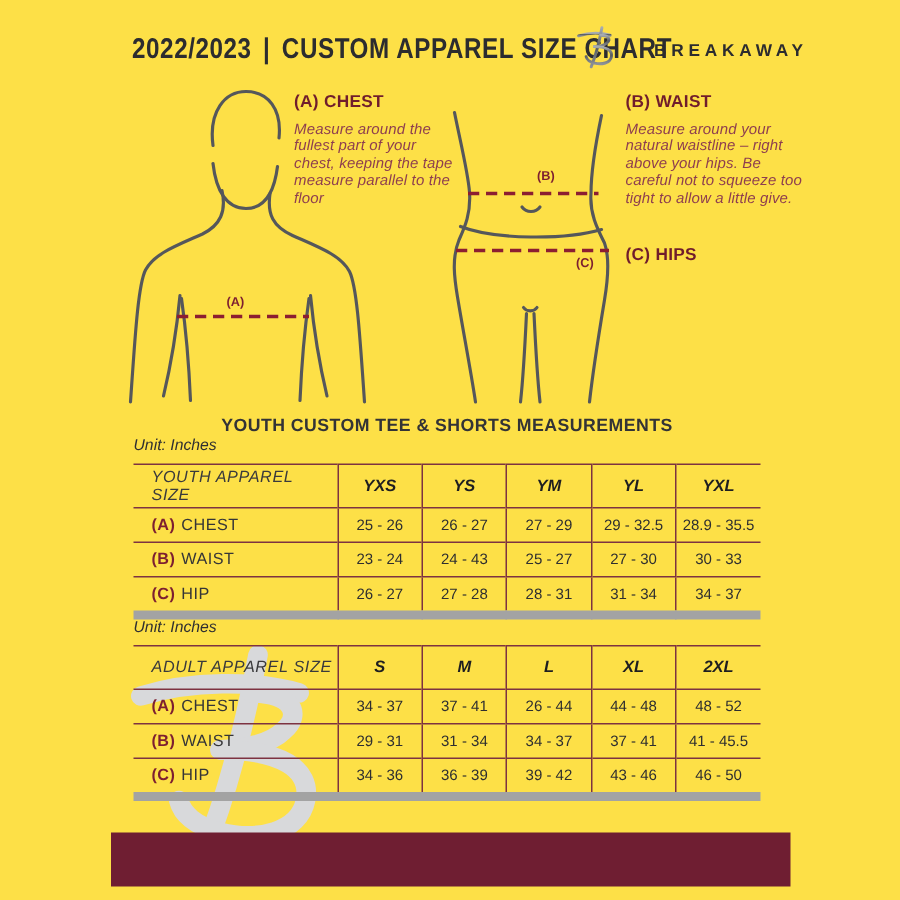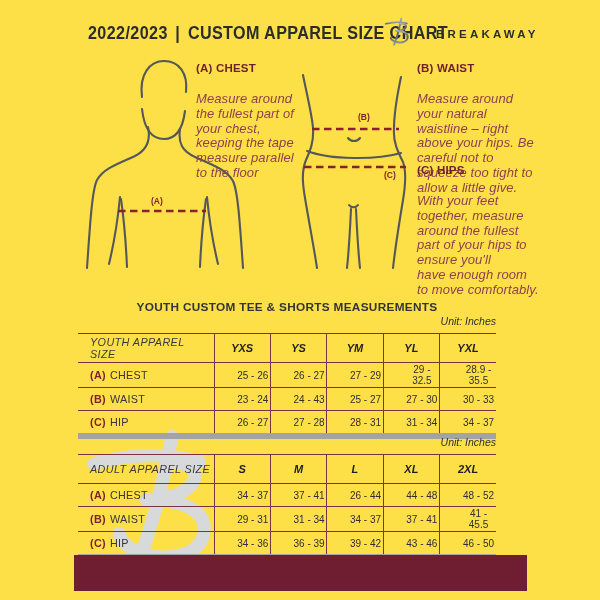--- a/index.html
+++ b/index.html
@@ -21,36 +21,36 @@
   .brand-name { font-size:11.5px; font-weight:bold; letter-spacing:3.2px; color:#2c2c2f; margin-left:25px; margin-top:4px; }
 
   
   .figures { position:absolute; left:0; top:0; pointer-events:none; }
   .fig-label { position:absolute; font-size:8.5px; font-weight:bold; color:#7d1f30; }
 
   
   .guide-block { position:absolute; }
   .guide-heading { font-size:11.5px; font-weight:bold; color:#701d2c; letter-spacing:0.2px; }
   .guide-body {
-    margin-top:18px; font-size:13px; font-style:italic;
+    margin-top:7px; font-size:10px; font-style:italic;
     color:#8e3e4f; line-height:1.14; letter-spacing:0.1px;
   }
   .pre-line { white-space:pre-line; }
 
   
-  .table-section { position:absolute; left:78px; width:418px;margin-top:24px; }
+  .table-section { position:absolute; left:89px; width:418px; }
   .tbl-title { text-align:center; font-size:11.8px; font-weight:bold; color:#333336; letter-spacing:0.3px; }
-  .tbl-unit { text-align:right; font-size:10.5px; font-style:italic; color:#2f2f31; margin-top:1px; }
+  .tbl-unit { text-align:left; font-size:10.5px; font-style:italic; color:#2f2f31; margin-top:1px; }
   table { width:100%; border-collapse:collapse; table-layout:fixed; margin-top:6px; }
   tr { border-top:1.4px solid #7d3241; }
   tbody tr:last-child { border-bottom:6px solid #a3a3a3; }
   th + th, td + td { border-left:1.2px solid #7d3241; }
   th { height:26px; font-size:11px; font-weight:bold; color:#1e1e20;font-style:italic; }
   th.size-label { text-align:left; padding-left:12px; font-weight:normal; font-size:10.8px; color:#3a3a3c; letter-spacing:0.4px; }
-  td { height:20px; font-size:10px; color:#2e2e30; text-align:center;padding-left:22px; }
+  td { height:20px; font-size:10px; color:#2e2e30; text-align:center; }
   td.row-head { text-align:left; padding-left:12px; font-size:10.8px; color:#353537; letter-spacing:0.3px; }
   .marker { color:#7d1f30; font-weight:bold; margin-right:4px; }
 
   
   .watermark { position:absolute; left:84px; top:426px; }
   .footer-bar { position:absolute; left:74px; top:555px; width:453px; height:36px; background:#6f1e32; }
 </style>
 </head>
 <body>
 
@@ -121,22 +121,20 @@
   <div class="guide-block" style="left:196px; top:62px; width:108px;">
     <div class="guide-heading">(A) CHEST</div>
     <div class="guide-body">Measure around the fullest part of your chest, keeping the tape measure parallel to the floor</div>
   </div>
   <div class="guide-block" style="left:417px; top:62px; width:120px;">
     <div class="guide-heading">(B) WAIST</div>
     <div class="guide-body">Measure around your natural waistline – right above your hips. Be careful not to squeeze too tight to allow a little give.</div>
   </div>
   <div class="guide-block" style="left:417px; top:164px; width:124px;">
     <div class="guide-heading">(C) HIPS</div>
-    <div class="guide-body pre-line">With your feet together, measure around the fullest part of your hips to ensure you'll
-have enough room to move comfortably.</div>
   </div>
 
   <div class="table-section" style="top:276px;">
     <div class="tbl-title">YOUTH CUSTOM TEE &amp; SHORTS MEASUREMENTS</div>
     <div class="tbl-unit">Unit: Inches</div>
     <table>
       <colgroup>
           <col style="width:136px">
           <col>
           <col>

